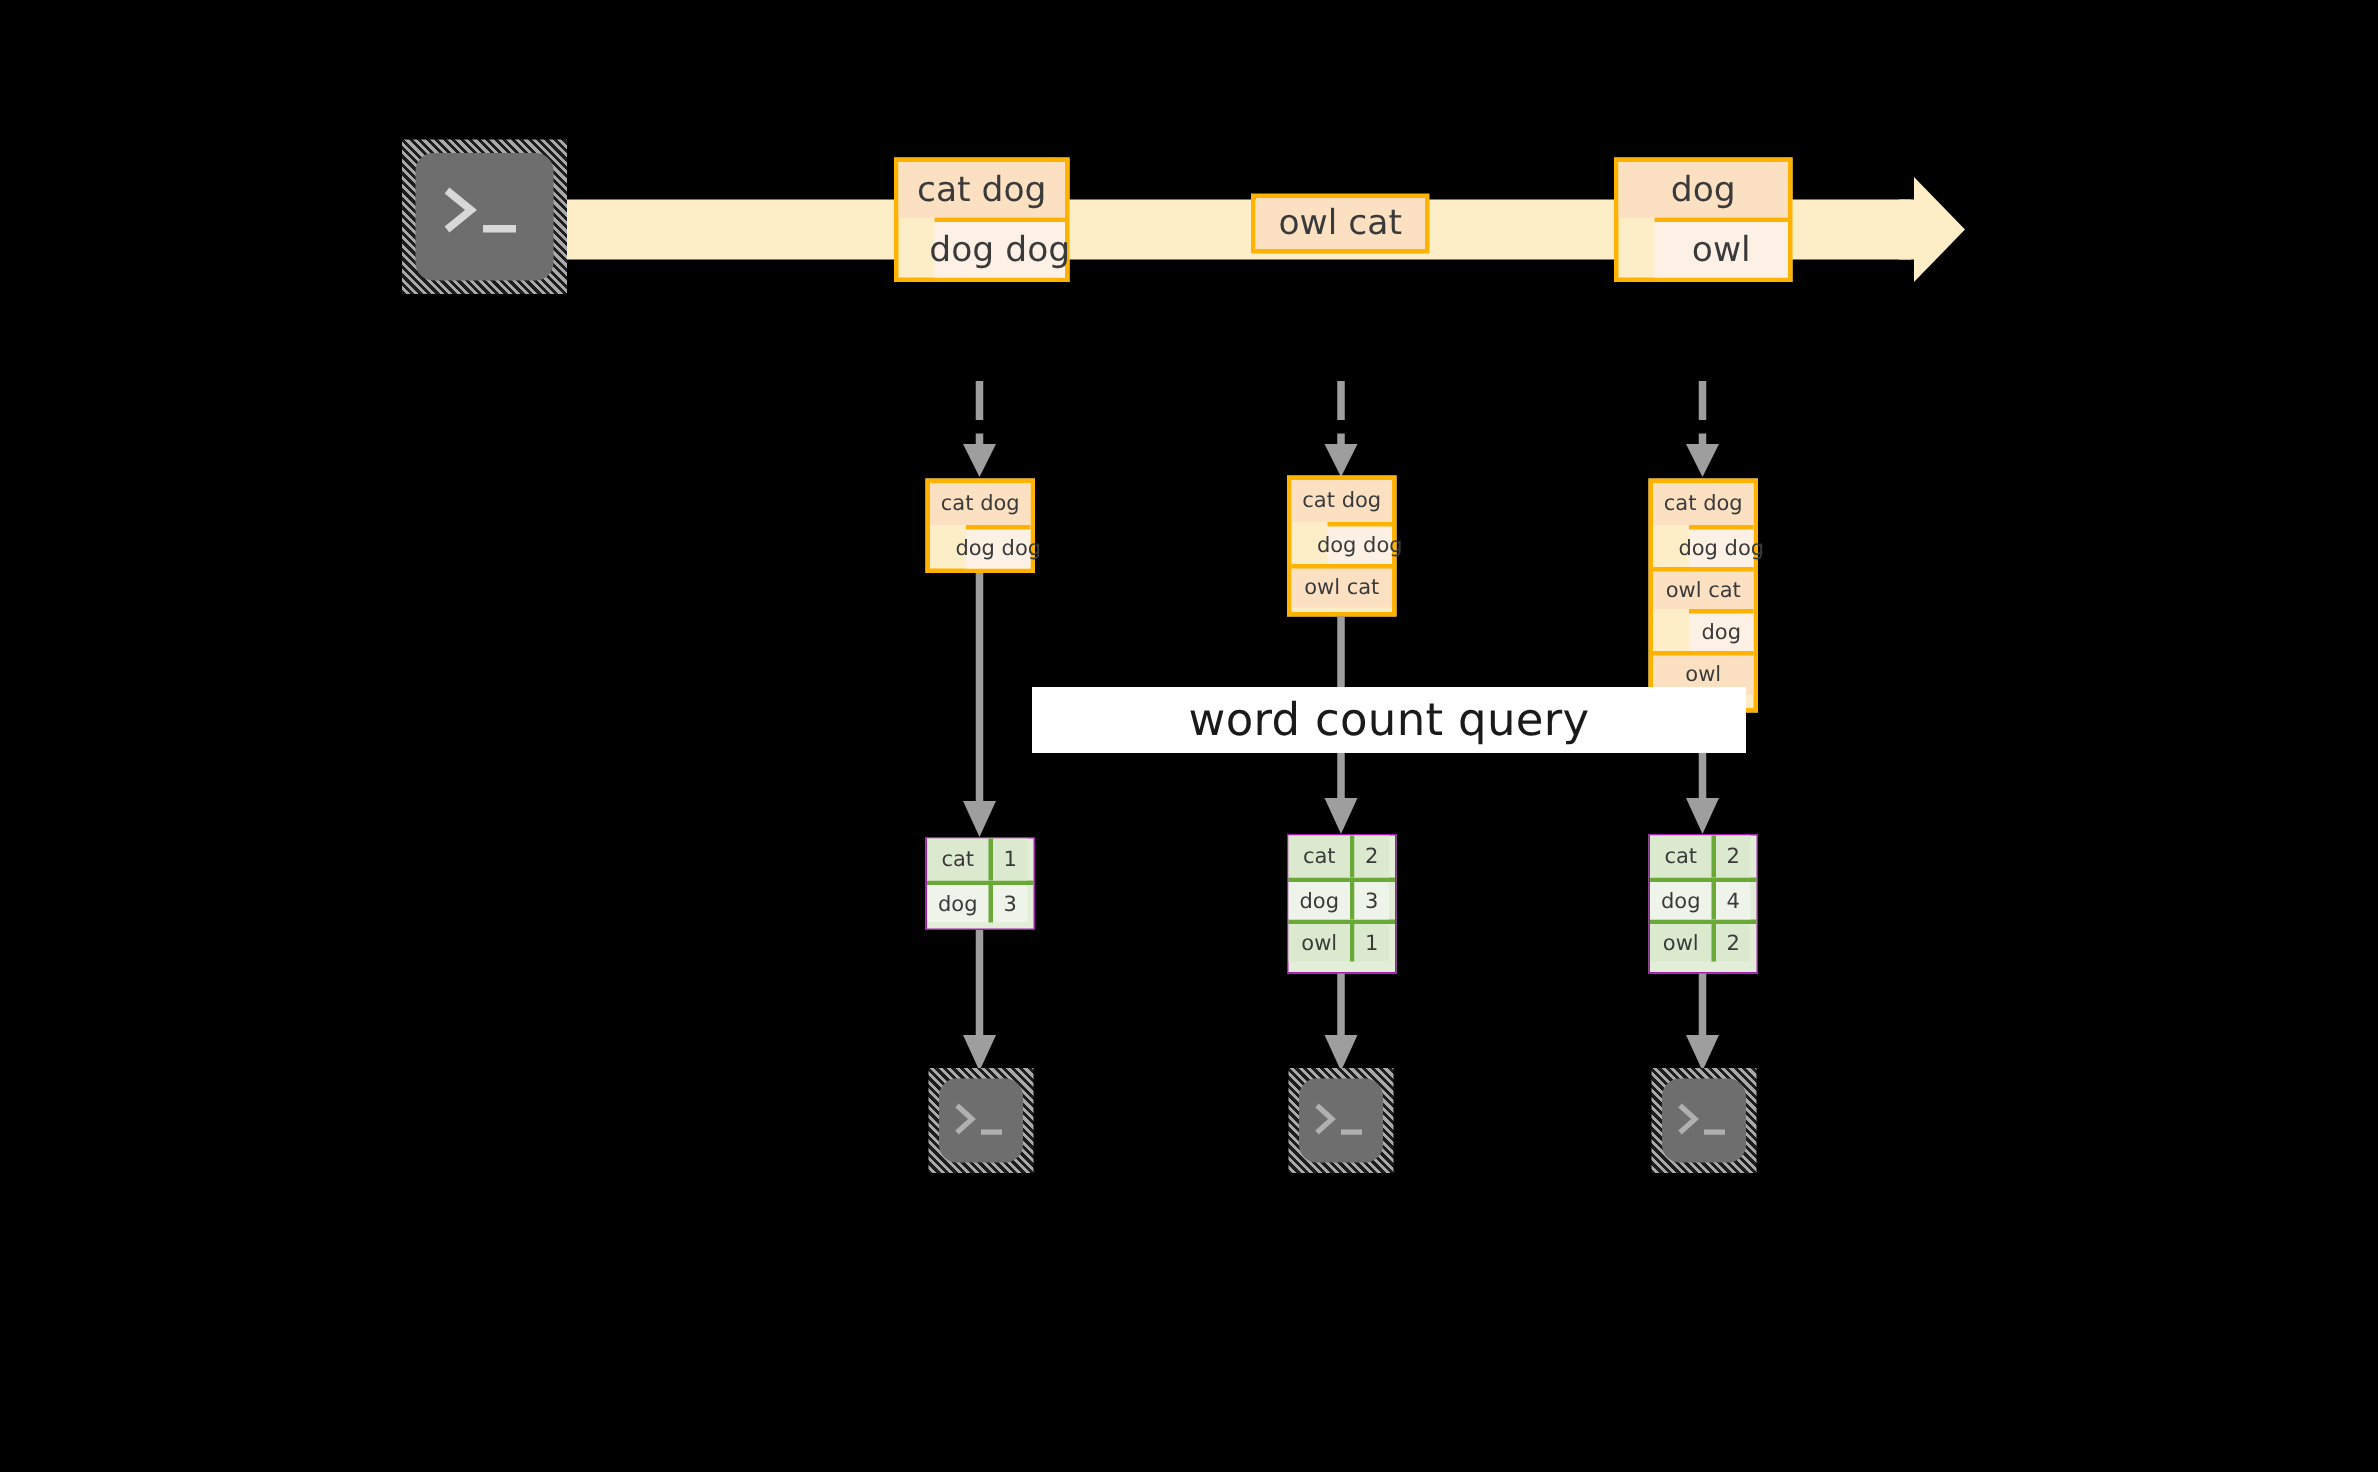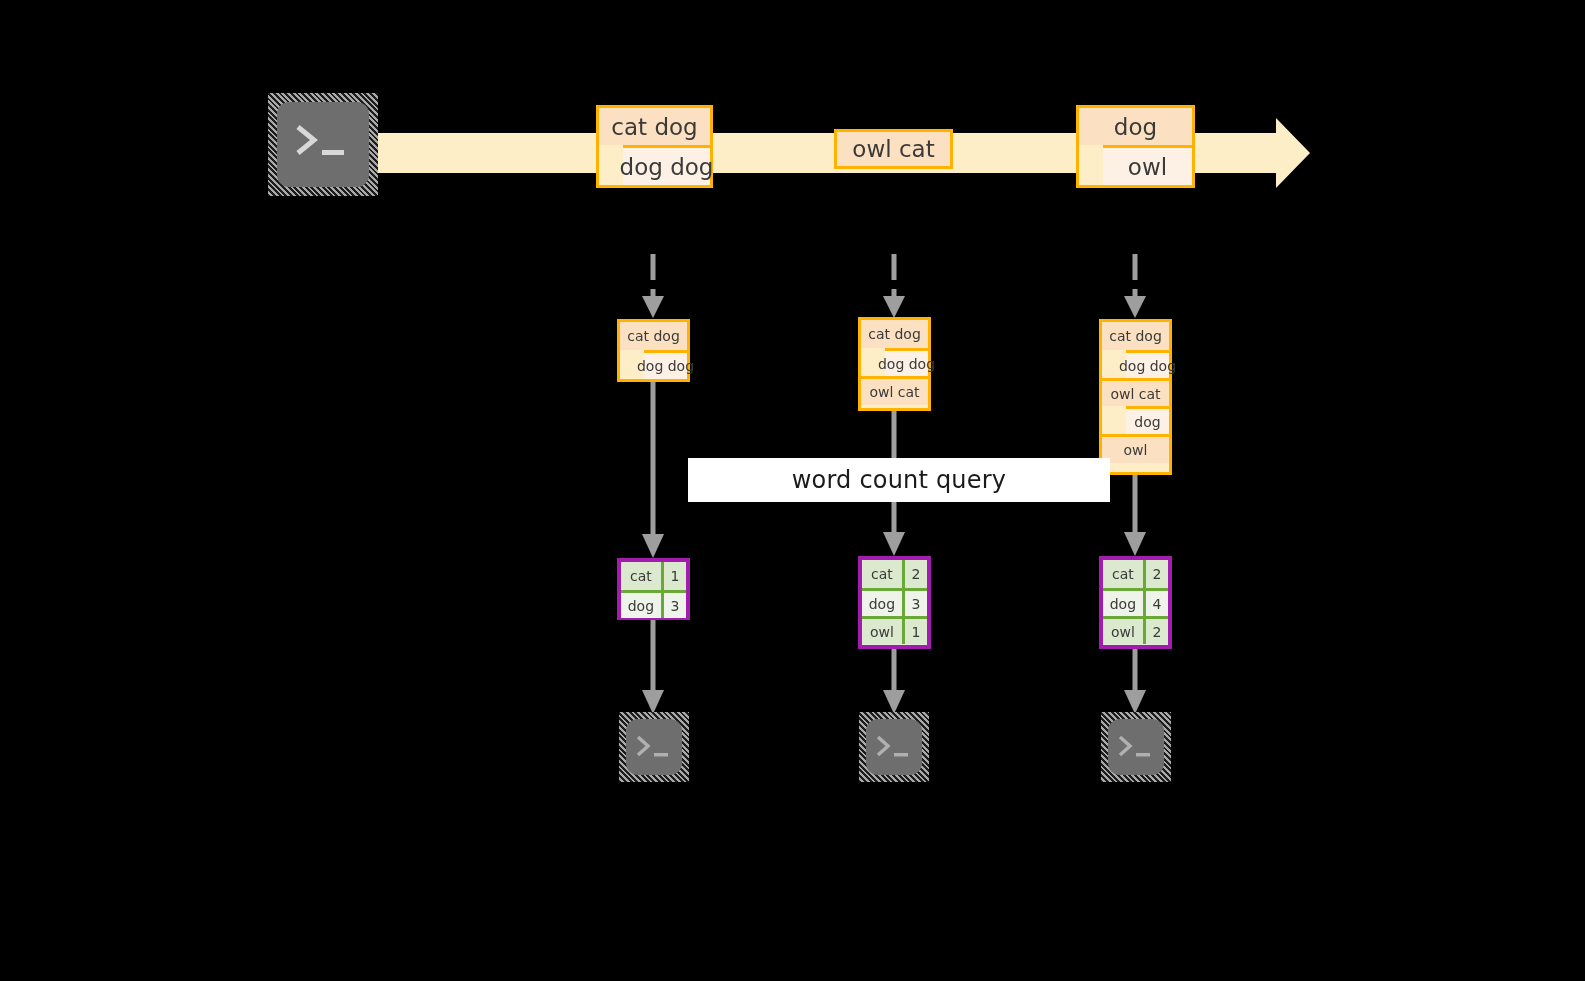--- a/index.html
+++ b/index.html
@@ -22,21 +22,21 @@
   
   .msgbox{position:absolute;box-sizing:border-box;border:3px solid #ffb300;
           background:#fdeec8;}
   .msgrow{box-sizing:border-box;display:flex;align-items:center;
           justify-content:center;color:#3a3a3a;white-space:nowrap;}
   .msgrow.odd{background:#fce0c2;}
   .msgrow.even{background:#fdf1e5;margin-left:24px;}
   .msgrow + .msgrow{border-top:3px solid #ffb300;}
 
   
-  .greenbox{position:absolute;box-sizing:border-box;border:4px solid #a21caf;
+  .greenbox{position:absolute;box-sizing:border-box;border:1px solid #a21caf;
             background:#e3eed9;}
   .grow{display:flex;box-sizing:border-box;}
   .grow + .grow{border-top:3px solid #6aa838;}
   .gcell{box-sizing:border-box;display:flex;align-items:center;
          justify-content:center;color:#3a3a3a;white-space:nowrap;}
   .gcell.key{border-right:3px solid #6aa838;}
   .grow.odd .gcell{background:#dbe9cf;}
   .grow.even .gcell{background:#eef4e9;}
 
   
@@ -206,17 +206,17 @@
 
   <div class="term" style="left:1101px;top:712px;width:70px;height:70px;">
     <div class="hatch"></div>
     <div class="body" style="left:7px;top:7px;right:7px;bottom:7px;"></div>
     <svg style="left:16px;top:22px;width:42px;height:28px;">
       <path d="M3,3 L13,12 L3,21" stroke="#b0b0b0" stroke-width="3.5" fill="none"></path>
       <rect x="19" y="19" width="14" height="3.5" fill="#b0b0b0"></rect>
     </svg>
   </div>
 
-  <div class="querylabel" style="left:688px;top:458px;width:422px;height:44px;font-size:24px;">
+  <div class="querylabel" style="left:688px;top:458px;width:476px;height:44px;font-size:30px;">
     <span>word count query</span>
   </div>
 
 </div>
 
 </body></html>

